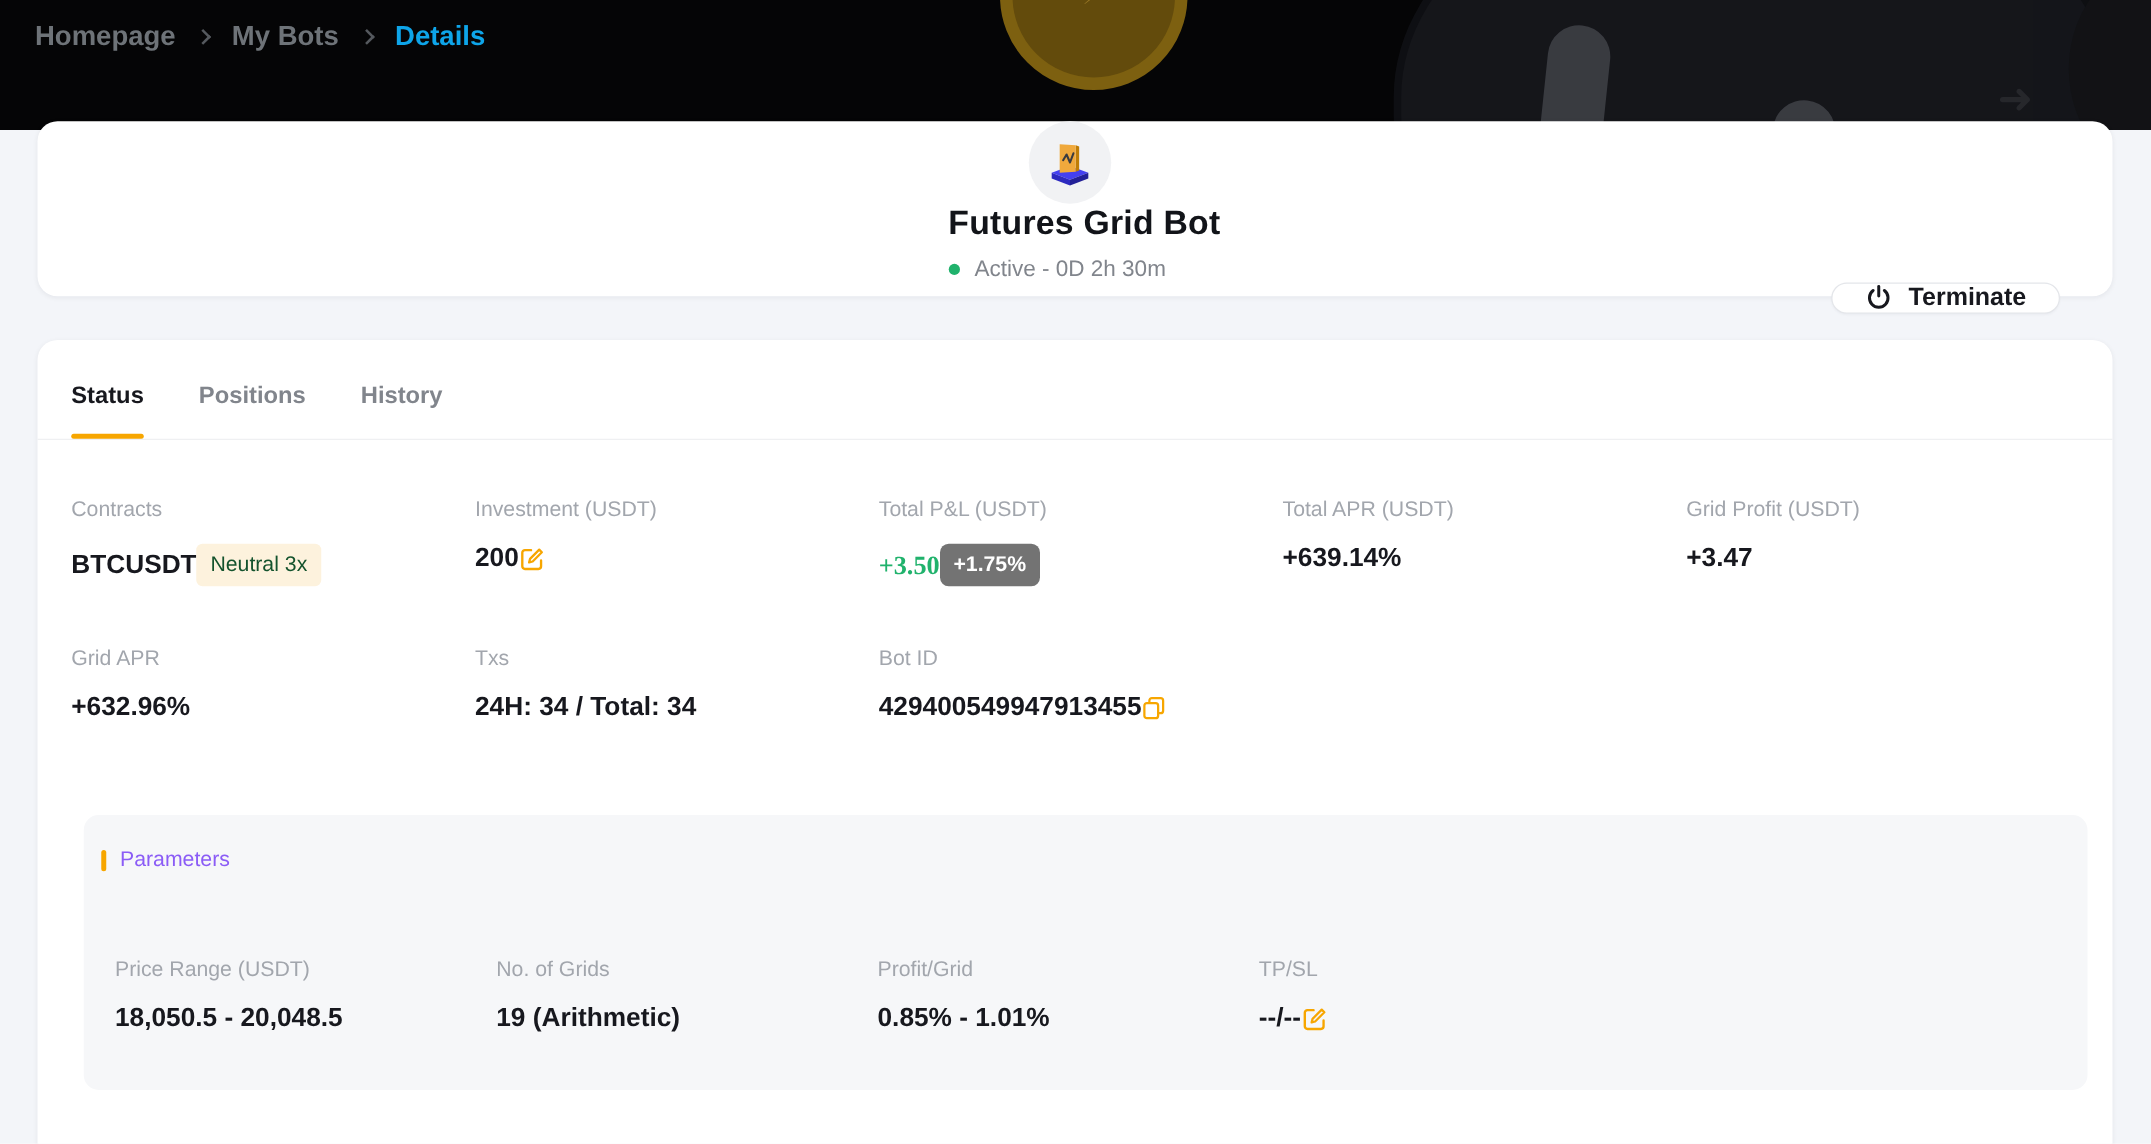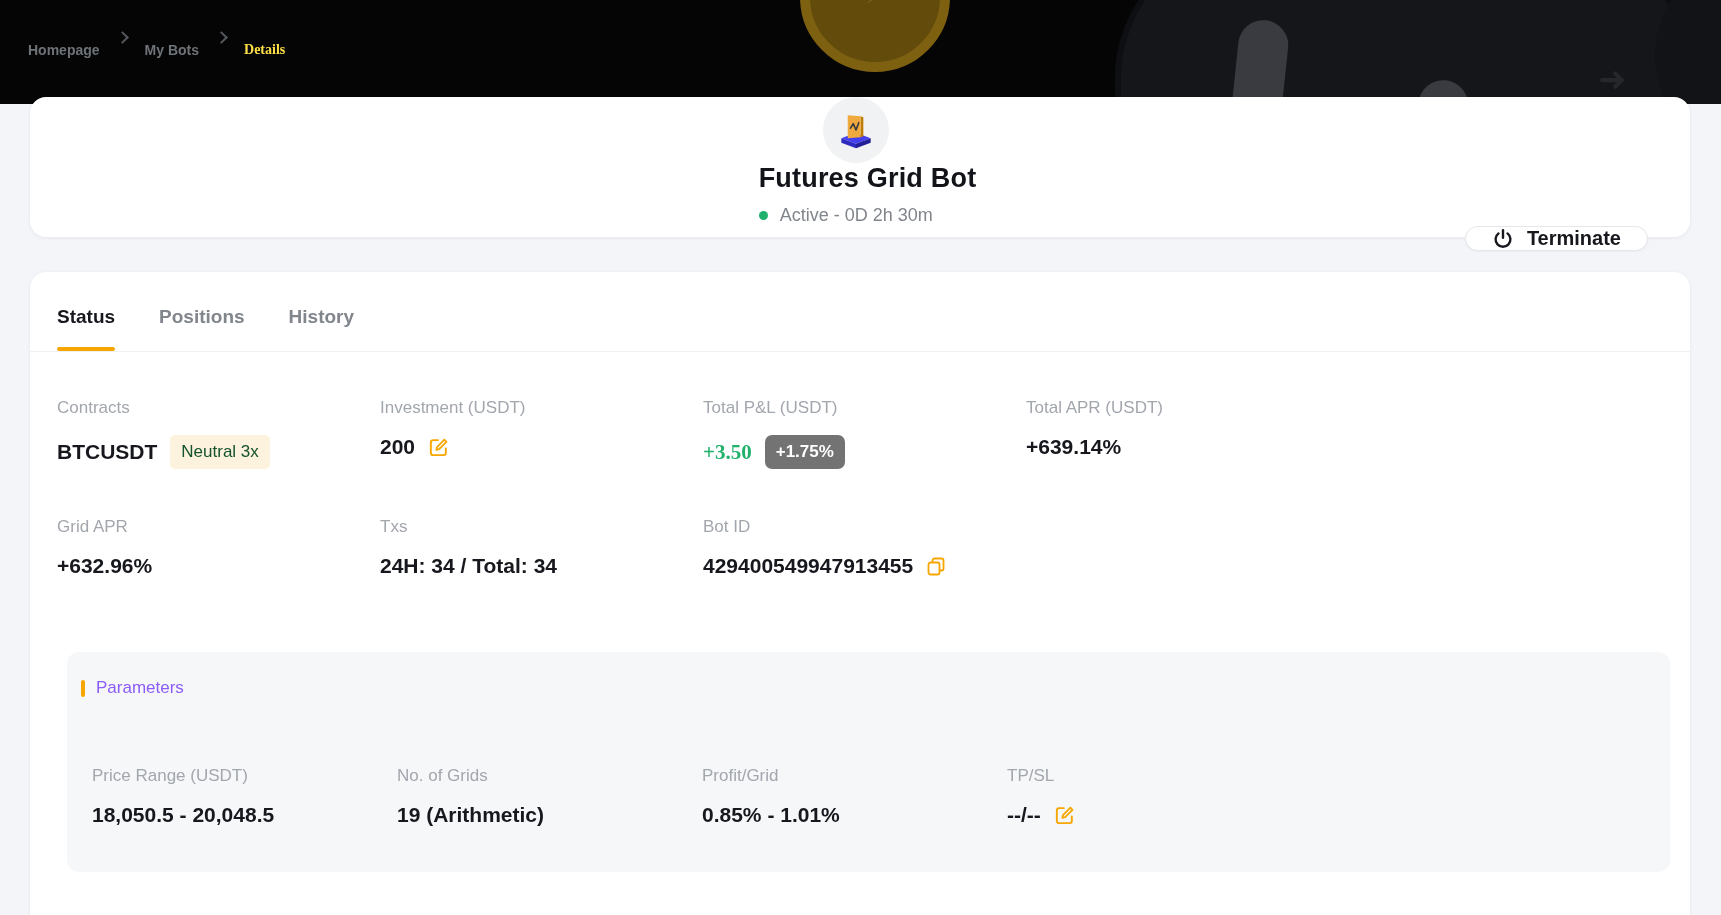--- a/index.html
+++ b/index.html
@@ -16,51 +16,51 @@
   .coin-glyph { position:absolute; left:56px; top:52px; width:26px; height:18px; color:#a8842a; font-weight:bold; font-size:20px; }
   .robot-head { position:absolute; left:1115px; top:-115px; width:580px; height:400px; border-radius:48%;
                 background:#17181d; border:6px solid #101115; }
   .robot-eye { position:absolute; width:50px; height:112px; border-radius:26px; background:#3f4147; }
   .eye-left { left:1235px; top:20px; transform:rotate(6deg); }
   .eye-right { left:1415px; top:80px; transform:rotate(6deg); }
   .robot-far { position:absolute; left:1655px; top:-40px; width:180px; height:190px; border-radius:50%; background:#141518; }
   .banner-arrow { position:absolute; left:1598px; top:62px; width:34px; height:34px; color:#2a2b30; font-size:34px; line-height:34px; }
   
   .breadcrumb { position:absolute; left:28px; top:16px; display:flex; align-items:center; gap:18px; z-index:5; }
-  .crumb { font-size:14px; font-weight:600; color:#6e7378; cursor:pointer;margin-top:26px; }
-  .crumb.current { color:#fde047; font-weight:700;font-family:Liberation Serif, serif; }
+  .crumb { font-size:22px; font-weight:600; color:#6e7378; cursor:pointer; }
+  .crumb.current { color:#0ea5e9; font-weight:700; }
   .chev { width:9px; height:9px; border-top:2.5px solid #55595e; border-right:2.5px solid #55595e;
           transform:rotate(45deg); margin-top:1px; }
   
   .card { position:absolute; left:30px; width:1660px; background:#fff; border-radius:16px;
           box-shadow:0 1px 4px rgba(16,24,40,.06); }
   .card-header { top:97px; height:140px; display:flex; align-items:center; padding:0 42px 0 33px; z-index:4;flex-direction:column; }
   .avatar { width:66px; height:66px; border-radius:50%; background:#f1f2f4; display:flex; align-items:center; justify-content:center; flex:0 0 auto; }
   .head-text { margin-left:24px; }
   .bot-title { font-size:27px; font-weight:700; letter-spacing:.2px; color:#121419; }
   .status-line { display:flex; align-items:center; gap:12px; margin-top:11px; }
   .status-dot { width:9px; height:9px; border-radius:50%; background:#20b26c; }
   .status-text { font-size:18px; color:#81858c; }
   .terminate-btn { margin-left:auto; height:60px; padding:0 26px; border:1px solid #e4e6ea; border-radius:13px;
-                   background:#fff; display:flex; align-items:center; gap:13px; cursor:pointer;
+                   background:#fff; display:flex; align-items:flex-start; gap:13px; cursor:pointer;
                    font-size:20px; font-weight:700; color:#17181e; box-shadow:0 1px 2px rgba(16,24,40,.04); }
   
   .card-main { top:272px; height:700px; }
   .tabbar { height:80px; padding:10px 27px 0; border-bottom:1px solid #eff0f2; display:flex; align-items:center; }
   .tab { position:relative; height:100%; display:flex; align-items:center; margin-right:44px;
          font-size:19px; font-weight:700; color:#81858c; cursor:pointer; }
   .tab.active { color:#17181e; }
   .tab.active::after { content:""; position:absolute; left:0; right:0; bottom:0; height:4px;
                        background:#f7a600; border-radius:2px; }
   .stats { padding:46px 27px 0; }
   .stats-row { display:grid; grid-template-columns:repeat(5,323px); }
   .stats-row.second { grid-template-columns:repeat(4,323px); margin-top:48px; }
   .stat-label { font-size:17px; color:#a2a6ad; }
   .stat-value { margin-top:17px; font-size:21px; font-weight:700; color:#17181e;
-                display:flex; align-items:center; gap:13px; line-height:24px; }
+                display:flex; align-items:center; line-height:24px; }
   .green { color:#20b26c;font-family:Liberation Serif, serif; }
   .badge-leverage { font-size:17px; font-weight:400; color:#14532d; background:#fdf2dd;
                     padding:5px 11px; border-radius:5px; }
   .badge-pnl { font-size:17px; font-weight:700; color:#fff; background:#737373;
                padding:5px 11px; border-radius:7px; }
   .icon-btn { display:inline-flex; cursor:pointer; align-items:center; }
   
   .panel { margin:74px 20px 0 37px; height:220px; background:#f6f7f9; border-radius:12px; padding:26px 0 0 14px; }
   .panel-head { display:flex; align-items:center; gap:11px; }
   .panel-bar { width:4px; height:17px; border-radius:2px; background:#f7a600; }
@@ -152,20 +152,26 @@
           <span class="green">+3.50</span>
           <span class="badge-pnl">+1.75%</span>
         </div>
       </div>
       <div class="stat">
         <div class="stat-label">Total APR (USDT)</div>
         <div class="stat-value">
             <span>+639.14%</span>
           </div>
       </div>
+      <div class="stat">
+        <div class="stat-label">Grid Profit (USDT)</div>
+        <div class="stat-value">
+            <span>+3.47</span>
+          </div>
+      </div>
     </div>
 
     <div class="stats-row second">
       <div class="stat">
         <div class="stat-label">Grid APR</div>
         <div class="stat-value">
             <span>+632.96%</span>
           </div>
       </div>
       <div class="stat">

